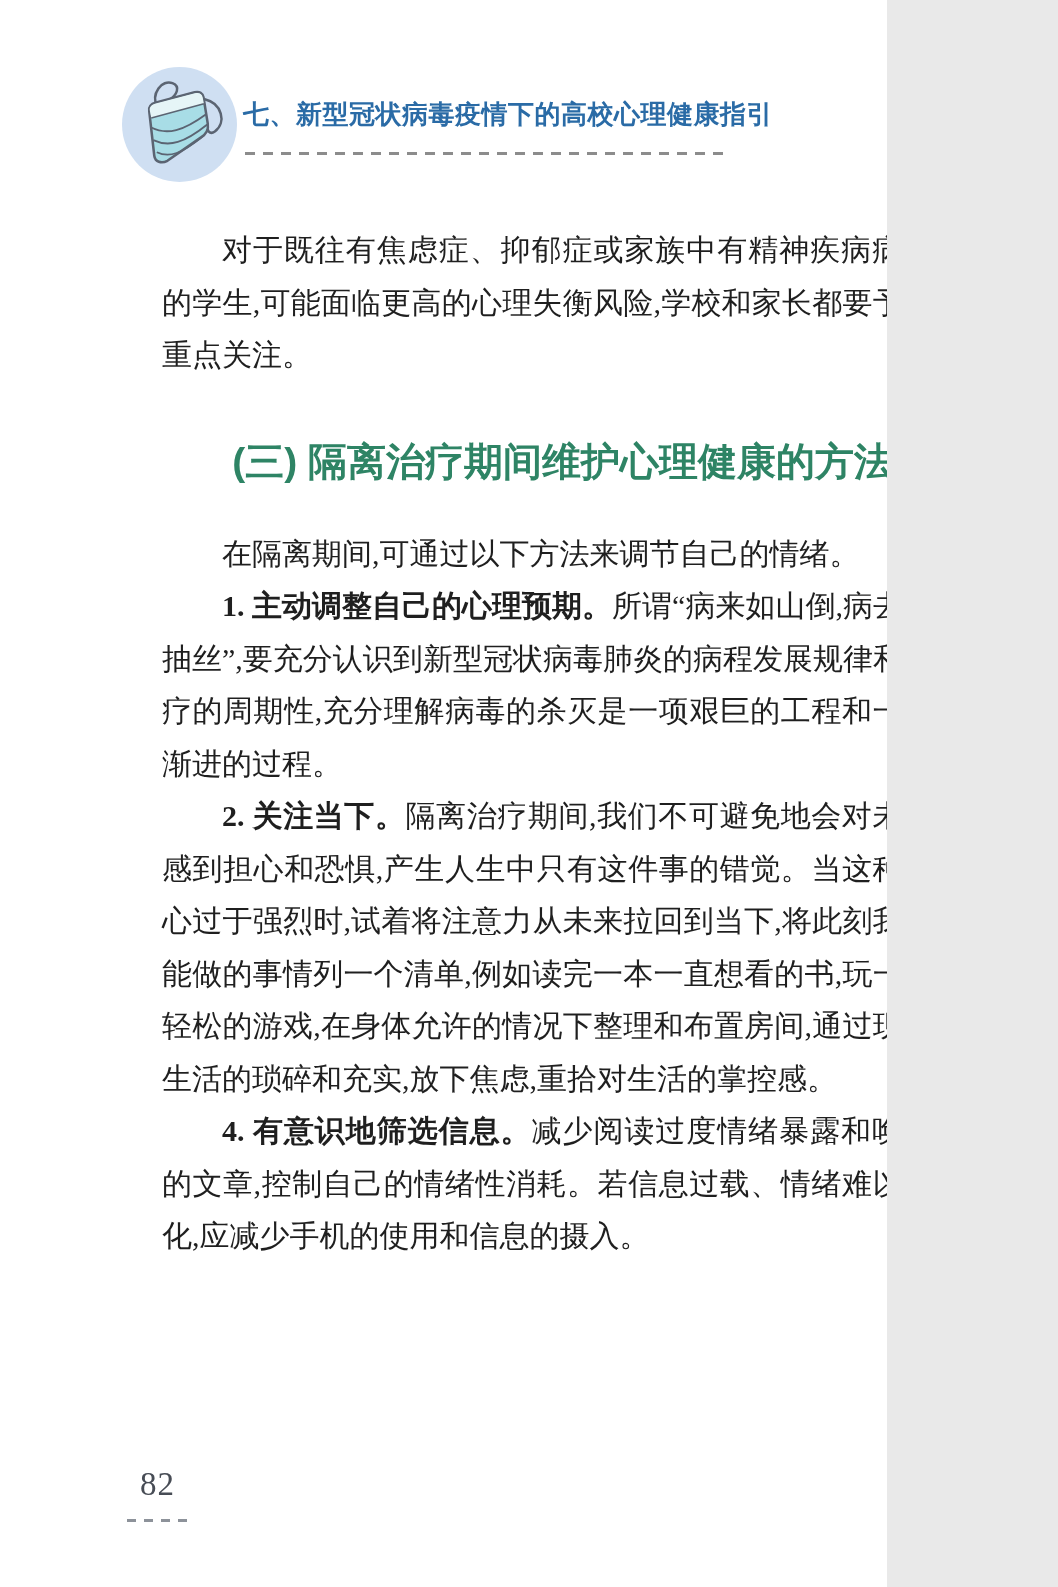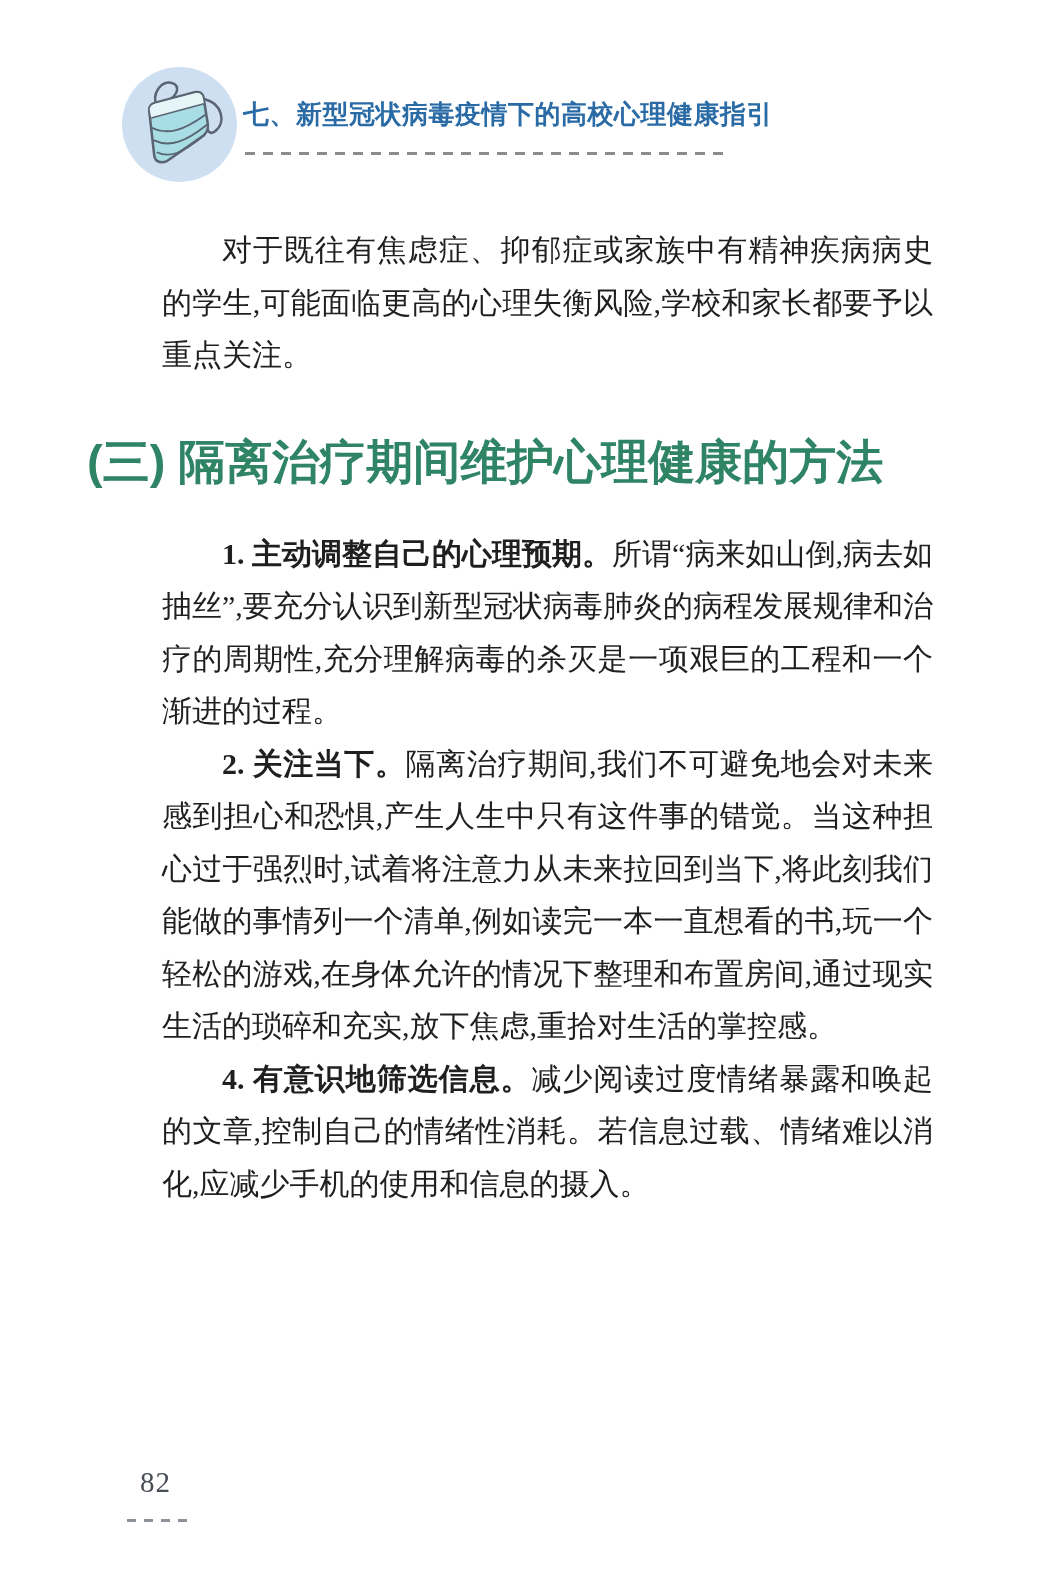--- a/index.html
+++ b/index.html
@@ -1,18 +1,18 @@
 <!DOCTYPE html>
 <html style="--page_bg: #ffffff; --header_blue: #2a6ba6; --heading_green: #2e8465; --body_text: #1f1f1f; --dash_gray: #8c8c8c; --mask_circle_blue: #cfdff2; --mask_teal: #a8dde6;"><head>
 <meta charset="utf-8">
 <style>
   html, body { margin: 0; padding: 0; background: #e9e9e9; }
   .page {
     position: relative;
-    width: 1058px;
+    width: 887px;
     height: 1587px;
     background: var(--page_bg, #ffffff);
     overflow: hidden;
     font-family: "Liberation Serif", "DejaVu Serif", serif;
   }
 
   
   .mask-icon-wrap {
     position: absolute;
     left: 121px; top: 66px;
@@ -49,34 +49,34 @@
   }
   .content p { margin: 0; }
   .content p.indent { text-indent: 2em; margin-left: 35px; }
   .lead {
     font-family: Liberation Serif, serif;
     font-weight: bold;
   }
   .section-heading {
     font-family: "Liberation Sans", "DejaVu Sans", sans-serif;
     font-weight: bold;
-    font-size: 47px;
+    font-size: 39px;
     line-height: 55px;
     color: var(--heading_green, #2e8465);
-    text-align: left;
+    text-align: right;
     margin: 52px 0 39px 0;
     transform: translateX(-40px);
     white-space: nowrap;
   }
 
   
   .page-number {
     position: absolute;
     left: 140px; top: 1466px;
-    font-size: 29px;
+    font-size: 33px;
     color: #474c55;
     letter-spacing: 1px;
   }
   .footer-divider {
     position: absolute;
     left: 127px; top: 1519px;
     width: 66px; height: 3px;
     background: repeating-linear-gradient(90deg,
       #8d929a 0 9px, transparent 9px 17px);
   }
@@ -108,20 +108,21 @@
     </div>
     <div class="header-title">七、新型冠状病毒疫情下的高校心理健康指引</div>
     <div class="header-divider"></div>
   </header>
 
   <main class="content">
     <p class="body indent">对于既往有焦虑症、抑郁症或家族中有精神疾病病史的学生,可能面临更高的心理失衡风险,学校和家长都要予以重点关注。</p>
 
     <h2 class="section-heading">(三) 隔离治疗期间维护心理健康的方法</h2>
 
+    <p class="body indent"><span>在隔离期间,可通过以下方法来调节自己的情绪。</span></p>
 
     <p class="body indent"><span class="lead">1. 主动调整自己的心理预期。</span><span>所谓“病来如山倒,病去如抽丝”,要充分认识到新型冠状病毒肺炎的病程发展规律和治疗的周期性,充分理解病毒的杀灭是一项艰巨的工程和一个渐进的过程。</span></p>
 
     <p class="body indent"><span class="lead">2. 关注当下。</span><span>隔离治疗期间,我们不可避免地会对未来感到担心和恐惧,产生人生中只有这件事的错觉。当这种担心过于强烈时,试着将注意力从未来拉回到当下,将此刻我们能做的事情列一个清单,例如读完一本一直想看的书,玩一个轻松的游戏,在身体允许的情况下整理和布置房间,通过现实生活的琐碎和充实,放下焦虑,重拾对生活的掌控感。</span></p>
 
     <p class="body indent"><span class="lead">4. 有意识地筛选信息。</span><span>减少阅读过度情绪暴露和唤起的文章,控制自己的情绪性消耗。若信息过载、情绪难以消化,应减少手机的使用和信息的摄入。</span></p>
 
   </main>
 
   <footer>

